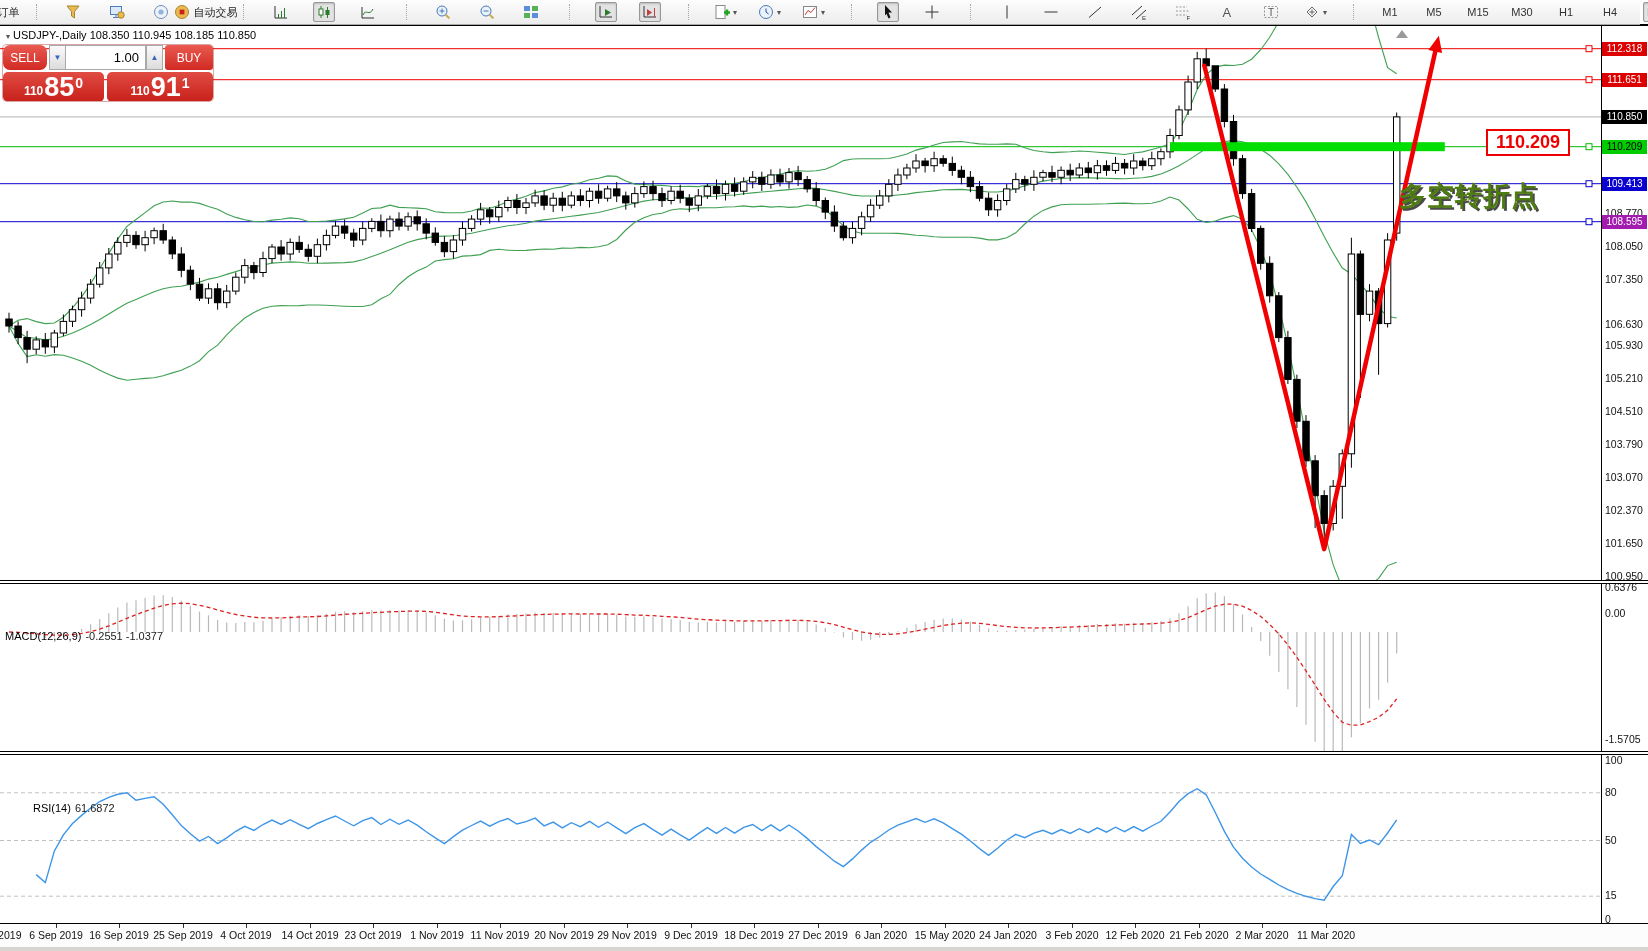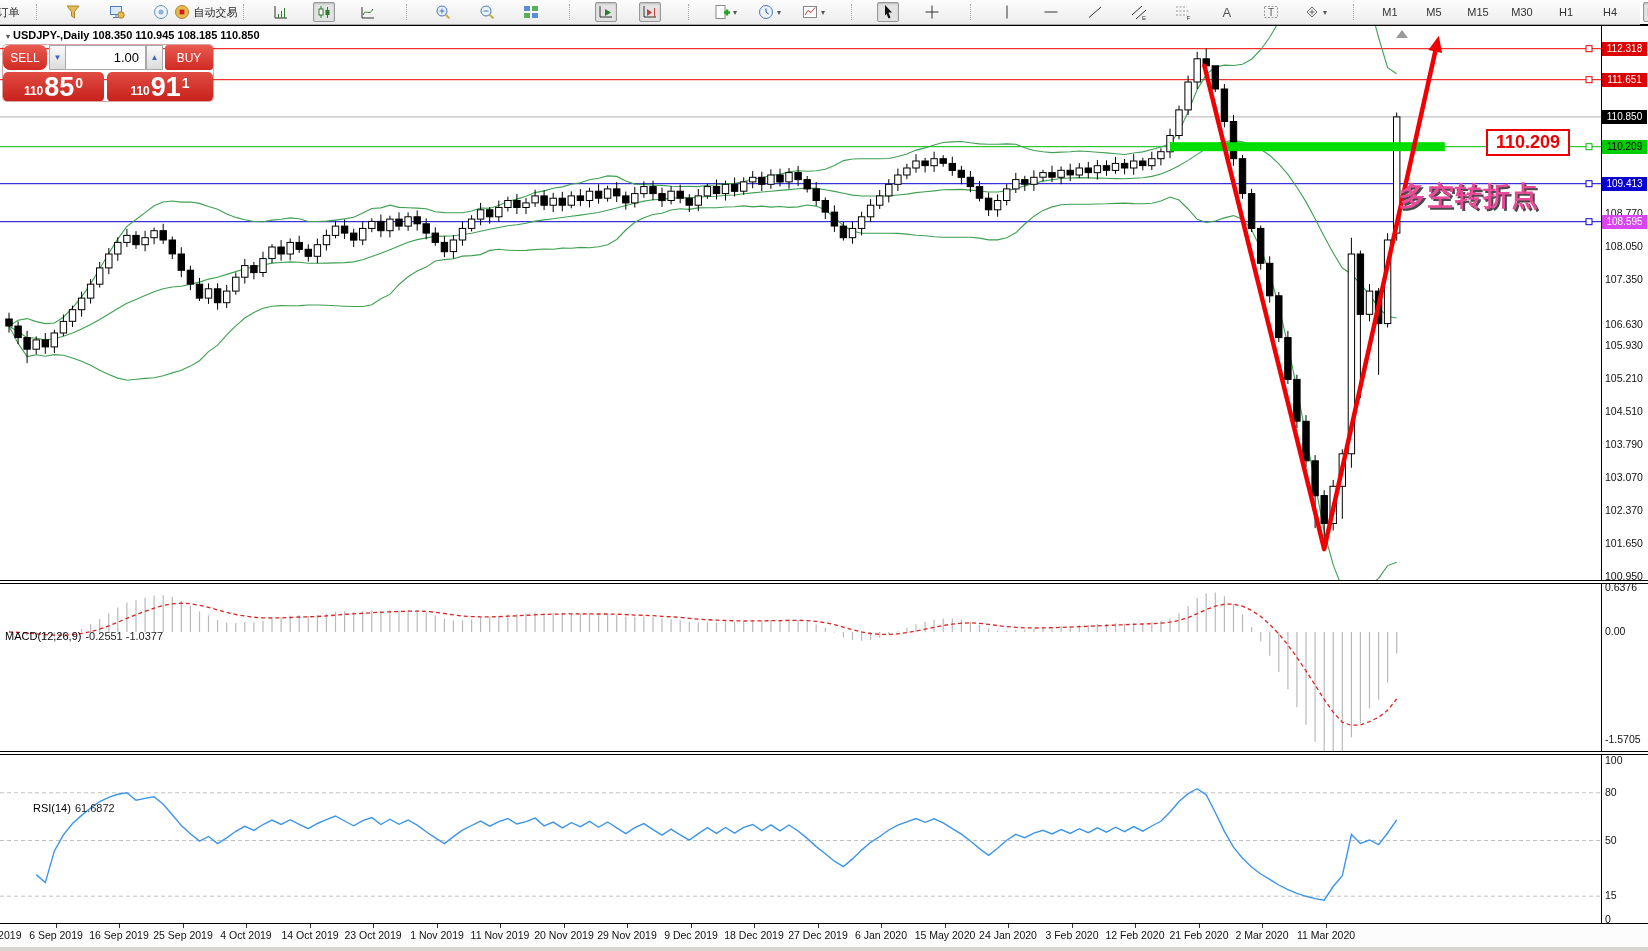--- a/index.html
+++ b/index.html
@@ -25,21 +25,21 @@
 #sep1{top:580px;height:4px;} #sep2{top:751px;height:4px;}
 #sep3{position:absolute;left:0;top:923px;width:1648px;height:1px;background:#000;z-index:6;}
 .date-strip{position:absolute;left:0;top:924px;width:1648px;height:27px;background:#fcfcfc;z-index:4;}
 .date-strip .bottomband{position:absolute;left:0;top:23px;width:100%;height:4px;background:#d8d5d0;}
 .date-label{position:absolute;top:5px;width:64px;margin-left:-32px;text-align:center;font-size:10.5px;color:#111;white-space:nowrap;}
 .date-tick{position:absolute;top:0;width:1px;height:4px;background:#333;}
 
 #main-svg{position:absolute;left:0;top:26px;z-index:2;}
 #macd-svg{position:absolute;left:0;top:584px;z-index:2;}
 #rsi-svg{position:absolute;left:0;top:755px;z-index:2;}
-.chart-title{position:absolute;left:6px;top:29px;font-size:11px;font-weight:bold;color:#000;z-index:20;}
+.chart-title{position:absolute;left:6px;top:29px;font-size:11px;font-weight:normal;color:#000;z-index:20;}
 .chart-title .win-glyph{color:#555;font-size:8px;margin-right:3px;}
 .pane-label{position:absolute;left:5px;font-size:11px;color:#000;z-index:20;margin-top:44px;}
 .pane-label .vals{font-weight:normal;color:#222;margin-left:4px;}
 #macd-label{top:586px;} #rsi-label{top:758px;padding-left:28px;}
 .axis-tick{position:absolute;left:1605px;font-size:10.5px;color:#111;z-index:7;white-space:nowrap;}
 .axis-badge{position:absolute;left:1602px;width:45px;height:14px;line-height:14px;text-align:center;
   font-size:10px;z-index:8;white-space:nowrap;}
 
 .trade-panel{position:absolute;left:3px;top:45px;width:210px;height:56px;z-index:25;
   border-radius:4px;overflow:hidden;box-shadow:0 0 0 1px rgba(160,30,30,.4);}
@@ -56,21 +56,21 @@
   box-sizing:border-box;font-size:13px;color:#000;display:flex;align-items:center;justify-content:flex-end;padding-right:6px;}
 .tp-price{position:absolute;top:0;height:29px;background:linear-gradient(#e04c43,#c81f1a);color:#fff;
   display:flex;align-items:flex-end;justify-content:center;padding-bottom:1px;border-radius:5px;}
 #sell-price{left:0;width:101px;} #buy-price{left:104px;width:106px;}
 .tp-price .pfx{font-size:12px;font-weight:bold;margin:0 1px 3px 0;}
 .tp-price .big{font-size:27px;font-weight:bold;line-height:27px;}
 .tp-price .sup{font-size:14px;font-weight:bold;margin:0 0 10px 1px;}
 
 .level-box{position:absolute;left:1486px;top:129px;width:80px;height:23px;background:#fff;
   border:2px solid #ee0000;color:#ee0000;font-size:18px;font-weight:600;text-align:center;line-height:23px;z-index:24;}
-.cn-annot{position:absolute;left:1399px;top:178px;font-size:27px;font-weight:bold;color:#ec4899;
+.cn-annot{position:absolute;left:1399px;top:178px;font-size:27px;font-weight:bold;color:#4d7c0f;
   text-shadow:2px 2px 0 #4a4a4a;letter-spacing:1px;z-index:24;white-space:nowrap;}
 </style>
 </head>
 <body>
 
 <div id="app">
   <div class="toolbar" id="toolbar">
       <div class="tb-item" style="margin-left:-13px">
         <span class="ticon">
           <svg width="18" height="18" viewBox="0 0 18 18">
@@ -876,23 +876,23 @@
       <div class="axis-tick" style="top:438px">103.790</div>
       <div class="axis-tick" style="top:471px">103.070</div>
       <div class="axis-tick" style="top:504px">102.370</div>
       <div class="axis-tick" style="top:537px">101.650</div>
       <div class="axis-tick" style="top:570px">100.950</div>
       <div class="axis-badge" style="top:42px;background:#dd0000;color:#ffffff">112.318</div>
       <div class="axis-badge" style="top:73px;background:#dd0000;color:#ffffff">111.651</div>
       <div class="axis-badge" style="top:110px;background:#000000;color:#ffffff">110.850</div>
       <div class="axis-badge" style="top:140px;background:#00cc00;color:#000000">110.209</div>
       <div class="axis-badge" style="top:177px;background:#0a00d0;color:#ffffff">109.413</div>
-      <div class="axis-badge" style="top:215px;background:#d946ef;color:#ffffff">108.595</div>
+      <div class="axis-badge" style="top:215px;background:#a21caf;color:#ffffff">108.595</div>
       <div class="axis-tick" style="top:581px">0.6376</div>
-      <div class="axis-tick" style="top:625px">0.00</div>
+      <div class="axis-tick" style="top:607px">0.00</div>
       <div class="axis-tick" style="top:733px">-1.5705</div>
       <div class="axis-tick" style="top:754px">100</div>
       <div class="axis-tick" style="top:786px">80</div>
       <div class="axis-tick" style="top:834px">50</div>
       <div class="axis-tick" style="top:889px">15</div>
       <div class="axis-tick" style="top:913px">0</div>
     </div>
 
   <div class="chart-title">
     <span class="win-glyph">▾</span><span>USDJPY-,Daily</span>&nbsp;<span>108.350 110.945 108.185 110.850</span>

